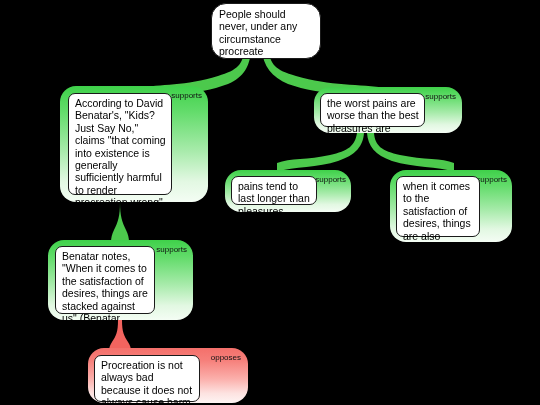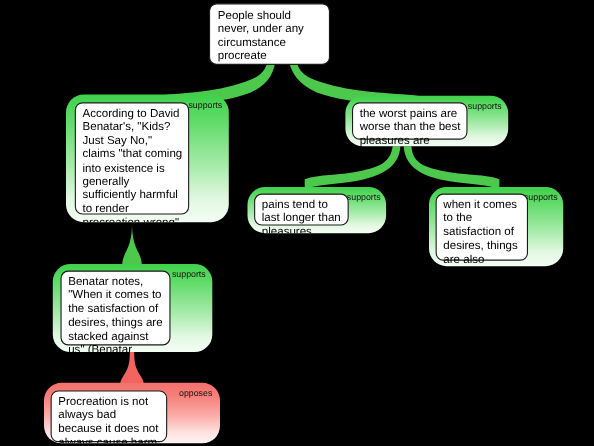--- a/index.html
+++ b/index.html
@@ -23,20 +23,21 @@
   
   .panel{
     position:absolute;border-radius:16px;box-sizing:border-box;
     display:block;overflow:hidden;
   }
   .panel.supports{
     background:linear-gradient(to bottom,#3fd14a 0%,#63dc6b 22%,#a8ebab 56%,#e2f8e2 82%,#f4fdf4 100%);
   }
   .panel.opposes{
     background:linear-gradient(to bottom,#f4706b 0%,#f67f7a 22%,#fbafab 56%,#fde2e0 82%,#fef4f3 100%);
+    margin-left:48px;
   }
   
   .card{
     position:absolute;background:#fff;border:1px solid #1a1a1a;border-radius:7px;
     color:#000;font-size:10.5px;line-height:12.4px;
     padding:3px 5px 3px 6px;box-sizing:border-box;
   }
   .reltag{
     position:absolute;color:#111;font-size:8px;line-height:9px;
     white-space:nowrap;
@@ -85,21 +86,21 @@
              C 122 222, 120 216, 120 202 Z" fill="#4cc94c"></path>
 
     <path d="M 118 320
              C 118 332, 116 336, 112 342
              C 110 345, 109 348, 109 351
              L 131 351
              C 131 348, 130 345, 128 342
              C 124 336, 122 332, 122 320 Z" fill="#f2645f"></path>
   </svg>
 
-  <div class="node root-box" style="left:190px;top:3px;width:110px;height:56px;">
+  <div class="node root-box" style="left:211px;top:3px;width:110px;height:56px;border-radius:15px;">
     <span>People should never, under any circumstance procreate</span>
   </div>
 
   <div class="panel supports" style="left:60px;top:86px;width:148px;height:116px;">
     <div class="reltag" style="right:6px;top:5px;">supports</div>
     <div class="card" style="left:8px;top:7px;width:104px;height:102px;">
       <span>According to David Benatar's, "Kids? Just Say No," claims "that coming into existence is generally sufficiently harmful to render procreation wrong" (Benatar 2017).</span>
     </div>
   </div>
 

